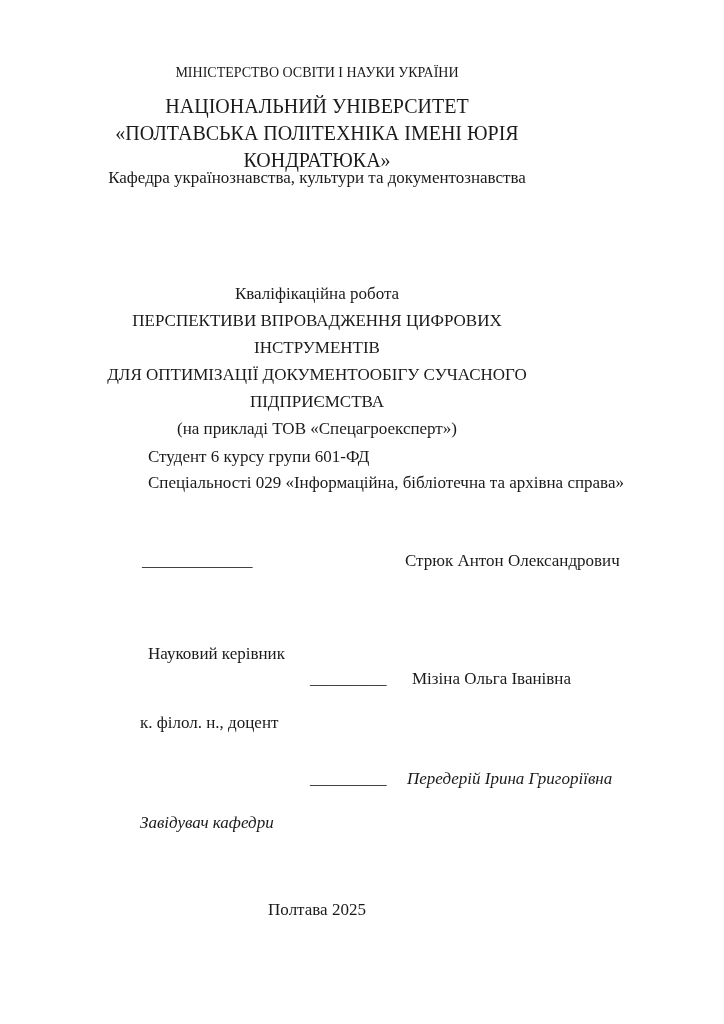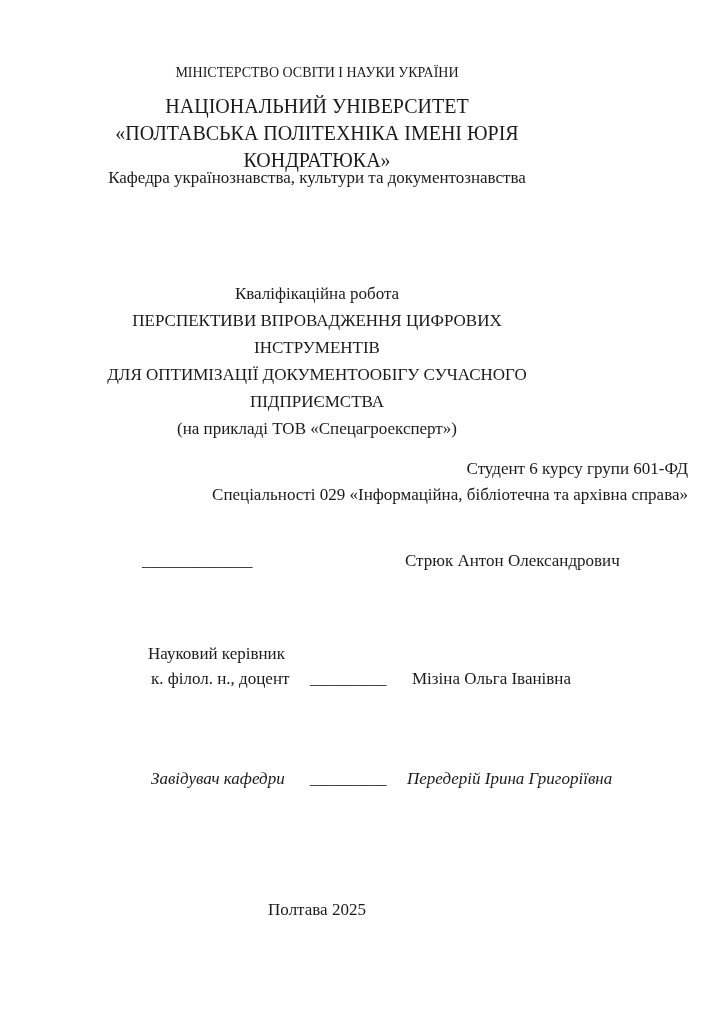--- a/index.html
+++ b/index.html
@@ -41,44 +41,44 @@
   }
   .department {
     top: 164px;
     line-height: 27px;
   }
   .title-block {
     top: 280px;
     line-height: 27px;
   }
   .student-block {
-    top: 456px;
+    top: 444px;
     left: 148px;
     width: 540px;
     line-height: 25.5px;
-    text-align: right;
+    text-align: left;
   }
   .row {
     position: absolute;
     left: 0;
     top: 0;
     width: 724px;
     height: 24px;
     line-height: 20px;
   }
   .row > span {
     position: absolute;
     white-space: nowrap;
   }
   .student-sig-row   { top: 551px; }
   .supervisor-role   { top: 644px; left: 148px; width: 400px; text-align: left; line-height: 20px; }
   .supervisor-row    { top: 669px; }
   .head-row          { top: 769px; font-style: italic; }
   .city-year         { top: 900px; line-height: 20px; }
-  .col-label { left: 151px; }
+  .col-label { left: 140px; margin-top: 44px; }
   .col-sig   { left: 310px; }
   .sig-student { left: 142px; }
   .name-student    { left: 405px; }
   .name-supervisor { left: 412px; }
   .name-head       { left: 407px; }
 </style>
 </head>
 <body>
 
 <div class="page">

